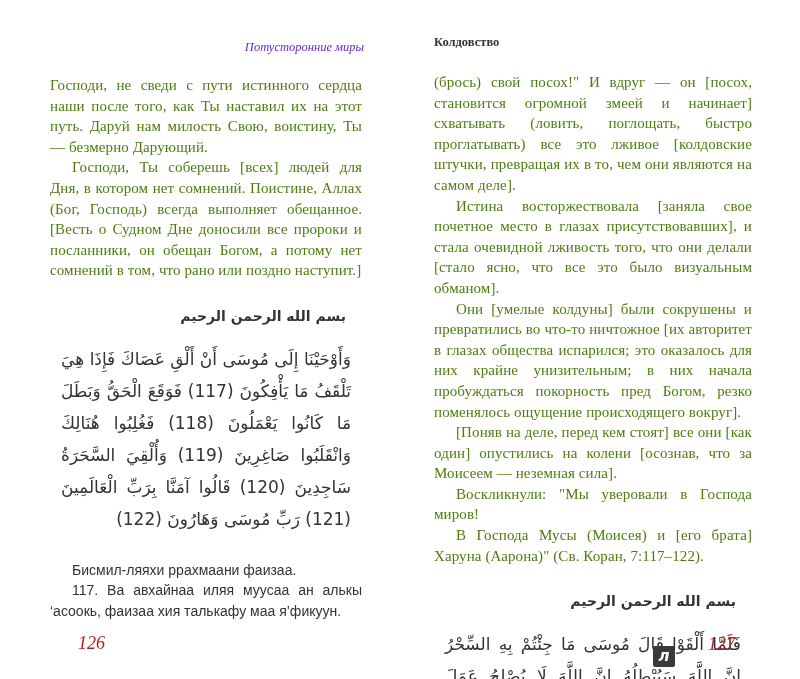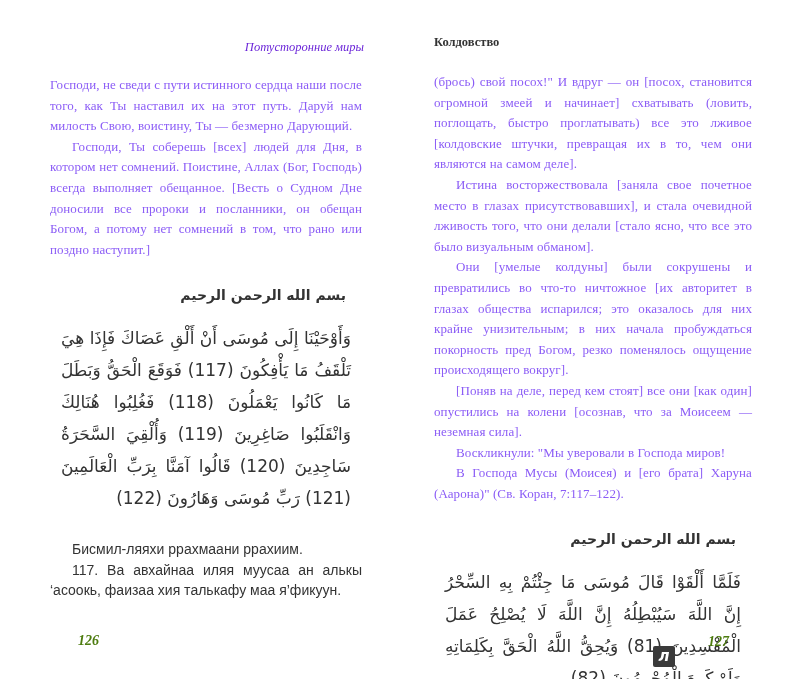--- a/index.html
+++ b/index.html
@@ -46,25 +46,25 @@
       color: #333;
     }
     .col {
       position: absolute;
     }
     .page-left .col { left: 50px; width: 312px; top: 75px; }
     .page-right .col { left: 34px; width: 318px; top: 72px; }
 
     p.ru {
       margin: 0;
-      font-size: 13px;
+      font-size: 15px;
       line-height: 20.6px;
       text-align: justify;
       text-indent: 22px;
-      color: #8b5cf6;
+      color: #4d7c0f;
       letter-spacing: 0.1px;
     }
     p.ru.noindent { text-indent: 0; }
 
     .arabic {
       direction: rtl;
       text-align: justify;
       font-family: "DejaVu Sans", sans-serif;
       font-size: 17px;
       line-height: 32px;
@@ -87,23 +87,22 @@
       line-height: 20.3px;
       color: #333;
       margin: 0;
       text-align: justify;
     }
     .translit.indent { text-indent: 22px; }
     .translit.first { text-indent: 0; }
     .folio {
       position: absolute;
       font-style: italic;
-      font-size: 14px;
-      color: #4d7c0f;
-      font-weight: bold;
+      font-size: 18px;
+      color: #b91c1c;
     }
     .folio-left { left: 78px; top: 633px; }
     .folio-right { left: 308px; top: 634px; }
 
     .publisher-logo {
       position: absolute;
       left: 653px;
       top: 646px;
       width: 22px;
       height: 21px;
@@ -130,21 +129,21 @@
 
     <div class="col">
       <p class="ru noindent">Господи, не сведи с пути истинного сердца наши после того, как Ты наставил их на этот путь. Даруй нам милость Свою, воистину, Ты — безмерно Дарующий.</p>
       <p class="ru">Господи, Ты соберешь [всех] людей для Дня, в котором нет сомнений. Поистине, Аллах (Бог, Господь) всегда выполняет обещанное. [Весть о Судном Дне доносили все пророки и посланники, он обещан Богом, а потому нет сомнений в том, что рано или поздно наступит.]</p>
 
       <div class="gap-s"></div>
       <p class="arabic-bismillah">بسم الله الرحمن الرحيم</p>
       <p class="arabic">وَأَوْحَيْنَا إِلَى مُوسَى أَنْ أَلْقِ عَصَاكَ فَإِذَا هِيَ تَلْقَفُ مَا يَأْفِكُونَ (117) فَوَقَعَ الْحَقُّ وَبَطَلَ مَا كَانُوا يَعْمَلُونَ (118) فَغُلِبُوا هُنَالِكَ وَانْقَلَبُوا صَاغِرِينَ (119) وَأُلْقِيَ السَّحَرَةُ سَاجِدِينَ (120) قَالُوا آمَنَّا بِرَبِّ الْعَالَمِينَ (121) رَبِّ مُوسَى وَهَارُونَ (122)</p>
 
       <div class="gap-m"></div>
-      <p class="translit first" style="padding-left:22px;">Бисмил-ляяхи ррахмаани ррахиим.</p>
+      <p class="translit first" style="padding-left:22px;">Бисмил-ляяхи ррахмаани фаизаа.</p>
       <p class="translit indent">117. Ва авхайнаа иляя муусаа ан алькы ‘асоокь, фаизаа хия талькафу маа я’фикуун.</p>
 
     </div>
 
     <div class="folio folio-left">126</div>
   </div>
 
   <div class="page page-right">
     <div class="running-head-right">Колдовство</div>
 

